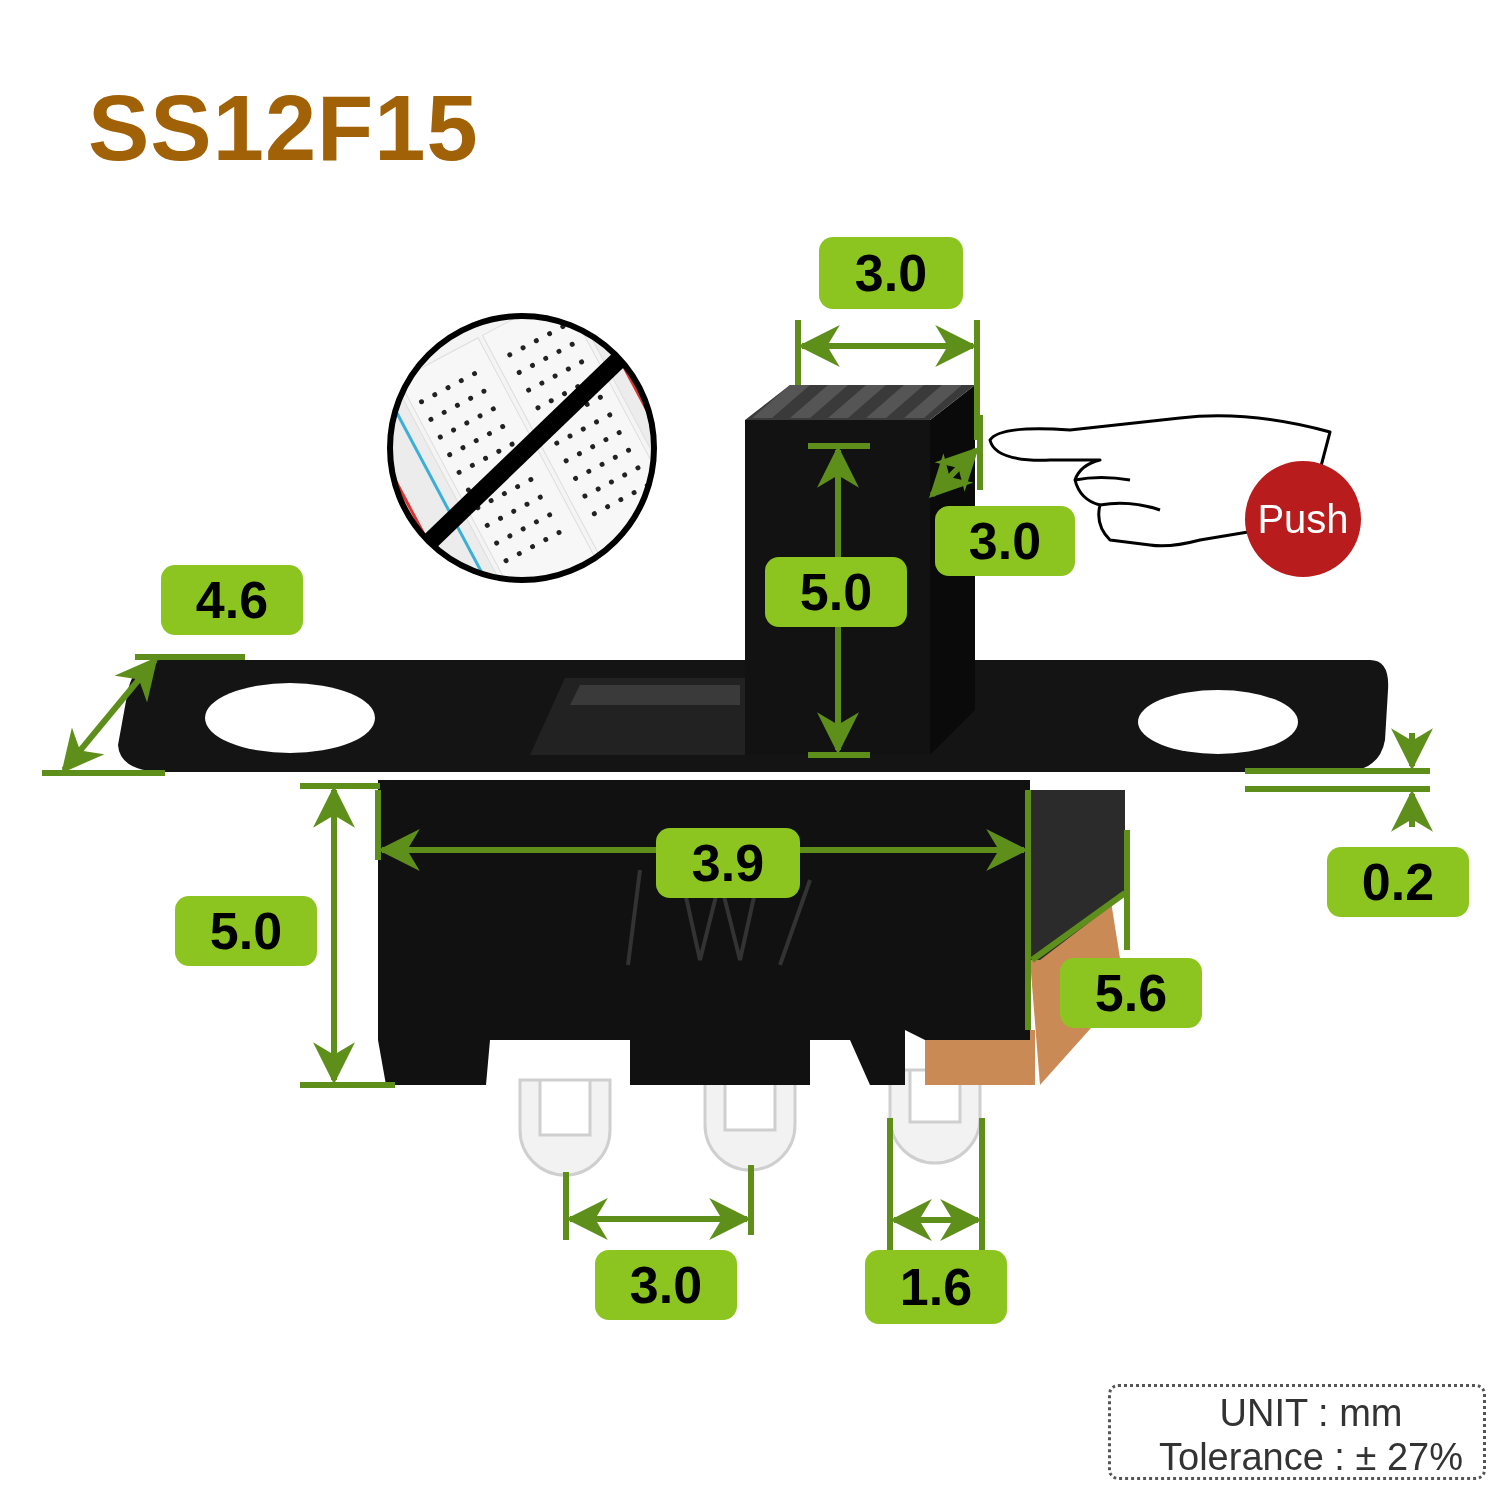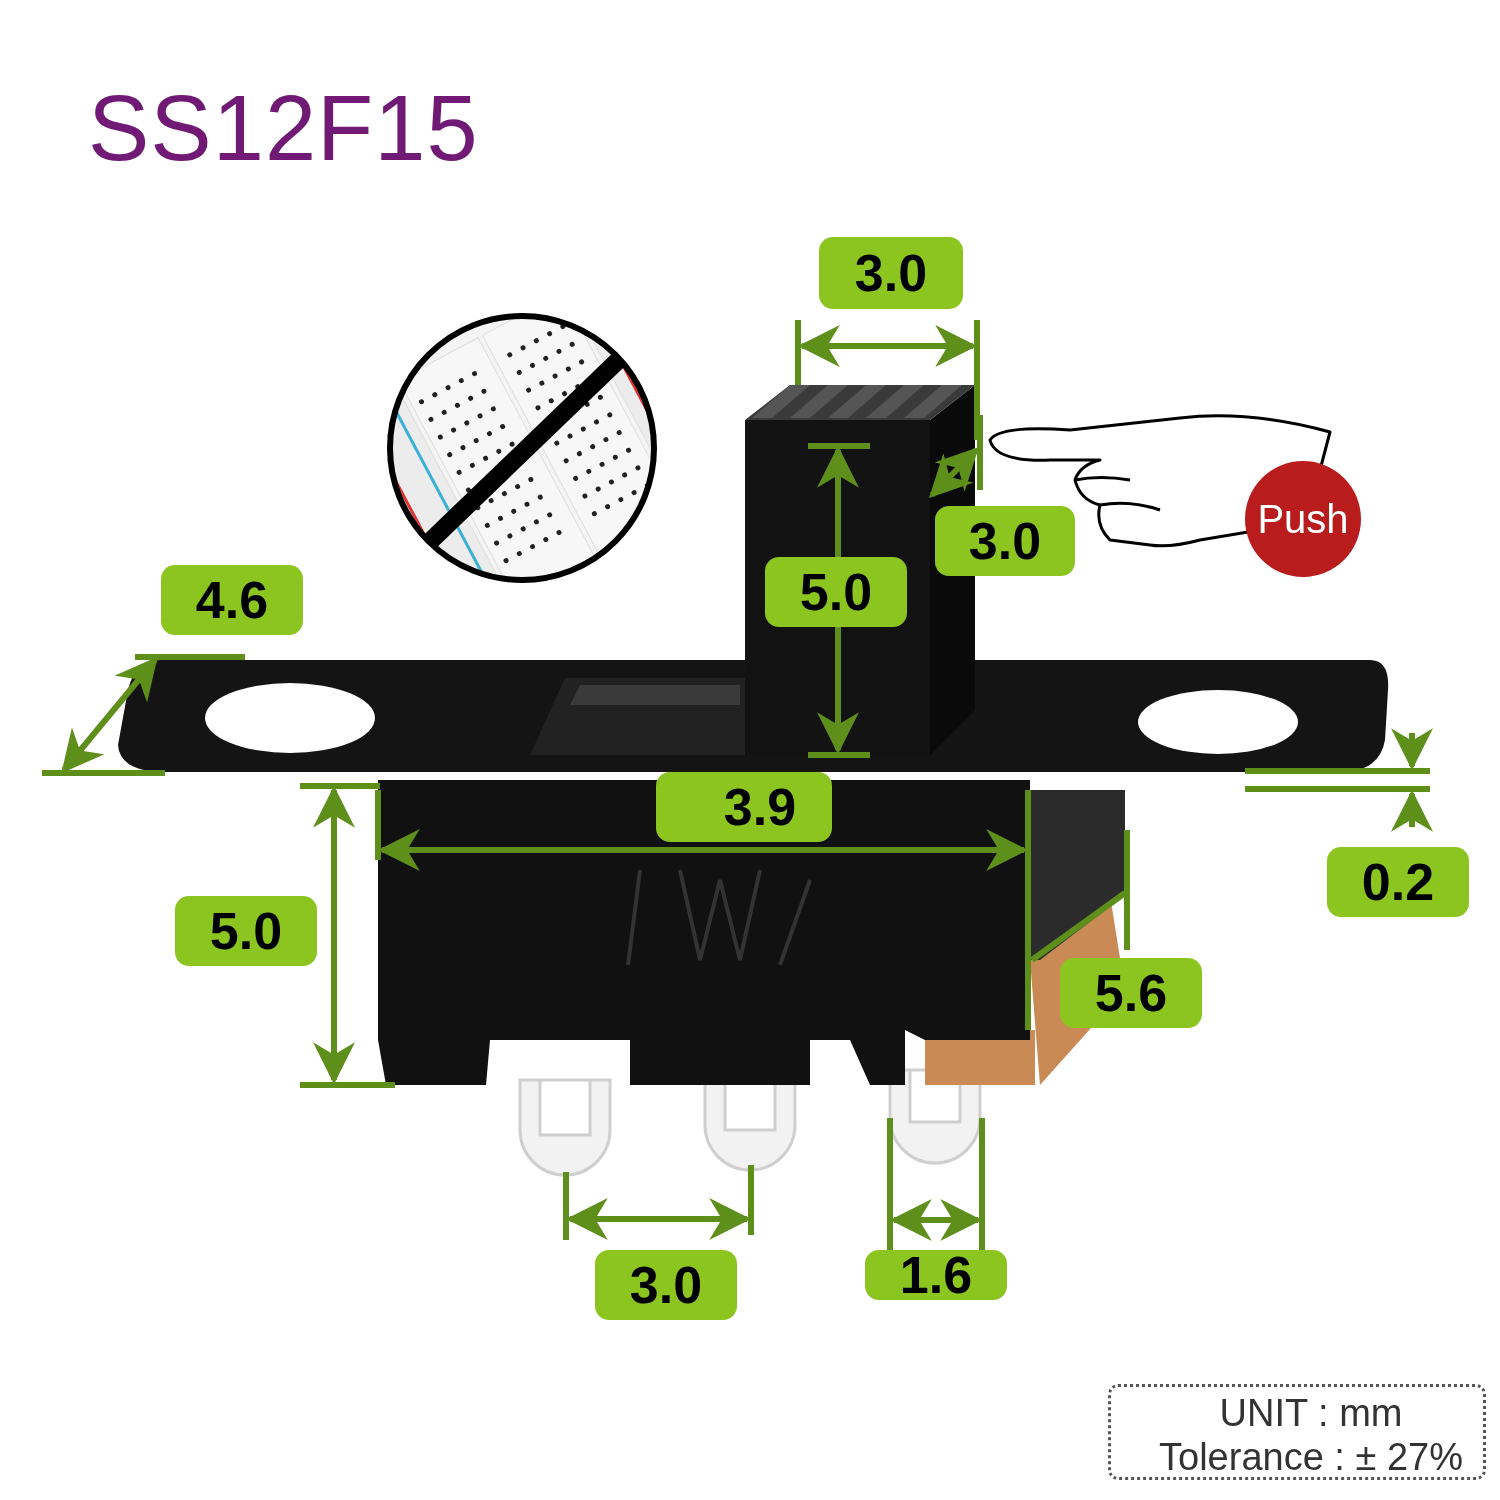--- a/index.html
+++ b/index.html
@@ -1,17 +1,17 @@
 <!DOCTYPE html>
 <html><head>
 <meta charset="utf-8">
 <style>
   html, body { margin: 0; padding: 0; background: #ffffff; }
   body { width: 1500px; height: 1500px; position: relative; overflow: hidden; font-family: "Liberation Sans", sans-serif; }
-  .title { position: absolute; left: 88px; top: 82px; font-size: 92px; font-weight: normal; color: #701a75; letter-spacing: 1px; line-height: 1; }
+  .title { position: absolute; left: 88px; top: 82px; font-size: 92px; font-weight: bold; color: #a16207; letter-spacing: 1px; line-height: 1; }
   .dim-label { position: absolute; background: #8cc520; border-radius: 14px; color: #000; font-weight: bold; font-size: 52px; display: flex; align-items: center; justify-content: center; line-height: 1; }
   .unit-box { position: absolute; left: 1108px; top: 1384px; width: 378px; height: 96px; border: 3px dotted #555; border-radius: 10px; box-sizing: border-box; padding: 4px 0 0 28px; color: #333; font-size: 38px; line-height: 44px; text-align: center; }
   .push-badge { position: absolute; left: 1245px; top: 461px; width: 116px; height: 116px; border-radius: 50%; background: #b91c1c; color: #fff; font-size: 40px; display: flex; align-items: center; justify-content: center; }
   svg.layer { position: absolute; left: 0; top: 0; }
 </style>
 </head>
 <body>
 
 <div class="title">SS12F15</div>
 
@@ -230,24 +230,24 @@
     <line x1="982" y1="1118" x2="982" y2="1252"></line>
     <line x1="894" y1="1220" x2="978" y2="1220" marker-start="url(#arr)" marker-end="url(#arr)"></line>
   </g>
 </svg>
 
 <div class="dim-label" style="left:819px; top:237px; width:144px; height:72px;">3.0</div>
 <div class="dim-label" style="left:935px; top:506px; width:140px; height:70px;">3.0</div>
 <div class="dim-label" style="left:765px; top:557px; width:142px; height:70px;">5.0</div>
 <div class="dim-label" style="left:143px; top:565px; width:142px; height:70px;margin-left:18px;">4.6</div>
 <div class="dim-label" style="left:1327px; top:847px; width:142px; height:70px;">0.2</div>
-<div class="dim-label" style="left:656px; top:772px; width:144px; height:70px;padding-left:32px;">3.9</div>
+<div class="dim-label" style="left:656px; top:828px; width:144px; height:70px;">3.9</div>
 <div class="dim-label" style="left:175px; top:896px; width:142px; height:70px;">5.0</div>
 <div class="dim-label" style="left:1060px; top:958px; width:142px; height:70px;">5.6</div>
 <div class="dim-label" style="left:595px; top:1250px; width:142px; height:70px;">3.0</div>
-<div class="dim-label" style="left:865px; top:1250px; width:142px; height:50px;">1.6</div>
+<div class="dim-label" style="left:865px; top:1250px; width:142px; height:74px;">1.6</div>
 
 <div class="push-badge">Push</div>
 
 <div class="unit-box">
   <div>UNIT : mm</div>
   <div>Tolerance : ± 27%</div>
 </div>
 
 </body></html>

